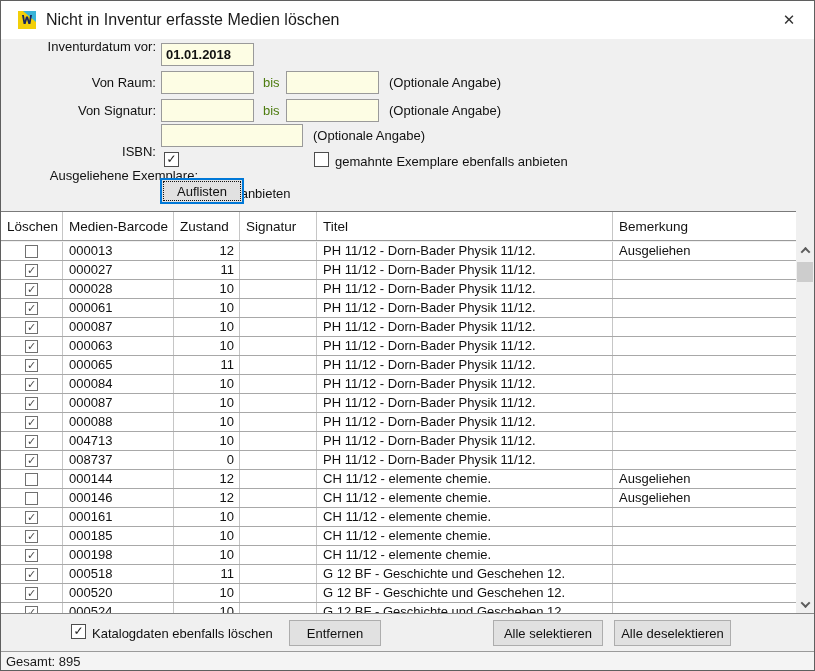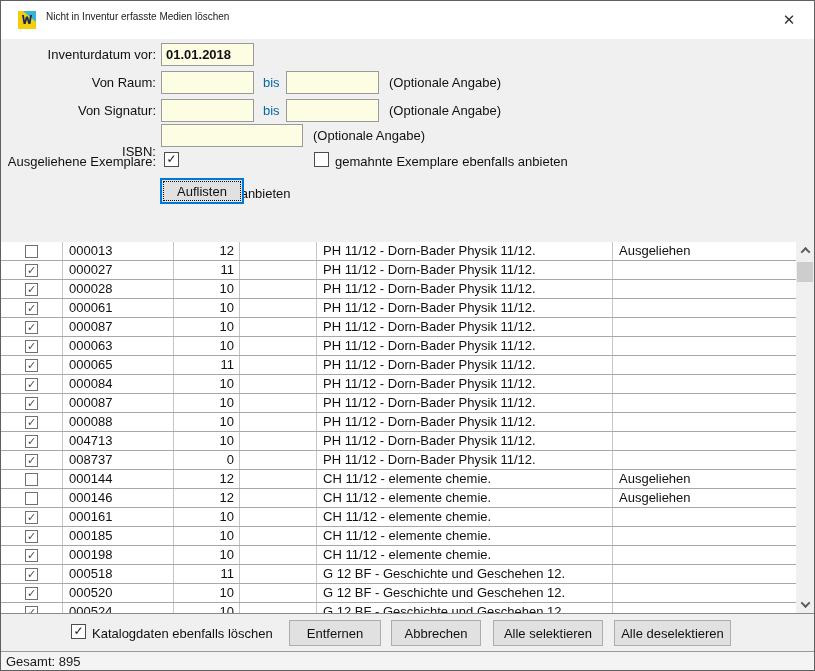--- a/index.html
+++ b/index.html
@@ -4,30 +4,30 @@
 <style>
   * { margin:0; padding:0; box-sizing:border-box; }
   html,body { background:#d8d8d8; font-family:"Liberation Sans", sans-serif; }
   .window {
     position:relative; width:815px; height:671px; background:#f0f0f0;
     border:1px solid #5f5f5f; overflow:hidden; font-size:13px; color:#111;
   }
   
   .titlebar { position:absolute; top:0; left:0; width:100%; height:38px; background:#ffffff; }
   .app-icon { position:absolute; left:17px; top:10px; width:18px; height:18px; }
-  .title-text { position:absolute; left:45px; top:10px; font-size:10px; color:#1a1a1a; white-space:nowrap; }
+  .title-text { position:absolute; left:45px; top:10px; font-size:16px; color:#1a1a1a; white-space:nowrap; }
   .close-btn { position:absolute; right:14px; top:8px; width:22px; height:22px; text-align:center;
     line-height:22px; font-size:15px; color:#333; cursor:pointer; }
   
   .form-area { position:absolute; top:38px; left:0; width:100%; height:172px; background:#f0f0f0; }
   .flabel { position:absolute; left:0; width:155px; text-align:right; white-space:nowrap; color:#111; }
   .field { position:absolute; height:23px; background:#fdfde4; border:1px solid #9a9a9a;
     font-family:"Liberation Sans", sans-serif; font-size:13px; padding:0 4px; color:#111; }
   .hint { position:absolute; white-space:nowrap; color:#111; }
-  .bis { position:absolute; color:#0369a1; }
+  .bis { position:absolute; color:#4d7c0f; }
   .cbx { position:absolute; width:15px; height:15px; border:1px solid #4d4d4d; background:#fff;
     text-align:center; line-height:13px; font-size:12px; color:#222; }
   .cbx-label { position:absolute; white-space:nowrap; }
   .btn { position:absolute; background:#e1e1e1; border:1px solid #adadad; font-size:13px;
     font-family:"Liberation Sans", sans-serif; color:#111; text-align:center; cursor:pointer; }
   .btn-focus { background:#e5f1fb; background:#e1e1e1; border:1px solid #0078d7;
     box-shadow: inset 0 0 0 1px #0078d7; outline:1px dotted #111; outline-offset:-4px; }
   
   .thead {
     position:absolute; top:210px; left:0; width:795px; height:30px; background:#ffffff;
@@ -70,48 +70,56 @@
       <rect width="18" height="18" fill="#f2cf0a"></rect>
       <polygon points="5,0 18,0 18,11" fill="#38b3d8"></polygon>
       <path d="M4 4 L5.6 13 L7.6 13 L9 8.2 L10.4 13 L12.4 13 L14 4 L12.1 4 L11.2 9.8 L10 5.4 L8 5.4 L6.8 9.8 L5.9 4 Z" fill="#16265e"></path>
     </svg>
     <div class="title-text">Nicht in Inventur erfasste Medien löschen</div>
     <div class="close-btn">✕</div>
   </div>
 
   <div class="form-area">
 
-    <div class="flabel" style="top:8px;">Inventurdatum vor:</div>
+    <div class="flabel" style="top:0;">Inventurdatum vor:</div>
     <input class="field" style="left: 160px; top: 4px; width: 93px; font-weight: bold;" value="01.01.2018">
 
     <div class="flabel" style="top:36px;">Von Raum:</div>
     <input class="field" style="left: 160px; top: 32px; width: 93px;">
     <div class="bis" style="left:262px; top:36px;">bis</div>
     <input class="field" style="left: 285px; top: 32px; width: 93px;">
     <div class="hint" style="left:388px; top:36px;">(Optionale Angabe)</div>
 
     <div class="flabel" style="top:64px;">Von Signatur:</div>
     <input class="field" style="left: 160px; top: 60px; width: 93px;">
     <div class="bis" style="left:262px; top:64px;">bis</div>
     <input class="field" style="left: 285px; top: 60px; width: 93px;">
     <div class="hint" style="left:388px; top:64px;">(Optionale Angabe)</div>
 
     <div class="flabel" style="top:89px;margin-top:16px;">ISBN:</div>
     <input class="field" style="left: 160px; top: 85px; width: 142px;">
     <div class="hint" style="left:312px; top:89px;">(Optionale Angabe)</div>
 
-    <div class="flabel" style="top:115px;">Ausgeliehene Exemplare:</div>
+    <div class="flabel" style="top:129px;margin-left:42px;">Ausgeliehene Exemplare:</div>
     <div class="cbx" style="left:163px; top:113px;">✓</div>
     <div class="cbx-label" style="left:184px; top:115px;margin-top:32px;">ebenfalls anbieten</div>
     <div class="cbx" style="left:313px; top:113px;"></div>
     <div class="cbx-label" style="left:334px; top:115px;">gemahnte Exemplare ebenfalls anbieten</div>
 
     <button class="btn btn-focus" style="left:159px; top:139px; width:84px; height:26px;">Auflisten</button>
   </div>
 
+  <div class="thead">
+    <div class="thc">Löschen</div>
+    <div class="thc">Medien-Barcode</div>
+    <div class="thc">Zustand</div>
+    <div class="thc">Signatur</div>
+    <div class="thc">Titel</div>
+    <div class="thc" style="border-right:none;">Bemerkung</div>
+  </div>
 
   <div class="tbody">
       <div class="trow">
         <div class="tc c0">
           <span class="cb"></span>
         </div>
         <div class="tc c1">000013</div>
         <div class="tc c2">12</div>
         <div class="tc c3"></div>
         <div class="tc c4">PH 11/12 - Dorn-Bader Physik 11/12.</div>
@@ -316,21 +324,20 @@
     <div class="sc-thumb"></div>
     <div class="sc-btn down">
         <div class="chev d"></div>
       </div>
   </div>
 
   <div class="bottom-panel">
     <div class="cbx" style="left:70px; top:10px;">✓</div>
     <div class="cbx-label" style="left:91px; top:12px;">Katalogdaten ebenfalls löschen</div>
     <button class="btn" style="left:288px; top:6px; width:92px; height:26px;">Entfernen</button>
-    <button class="btn" style="left:390px; top:6px; width:90px; height:26px;">Abbrechen</button>
     <button class="btn" style="left:492px; top:6px; width:110px; height:26px;">Alle selektieren</button>
     <button class="btn" style="left:613px; top:6px; width:117px; height:26px;">Alle deselektieren</button>
   </div>
 
   <div class="statusbar">
     <span>Gesamt: 895</span>
   </div>
 
 </div>
 

